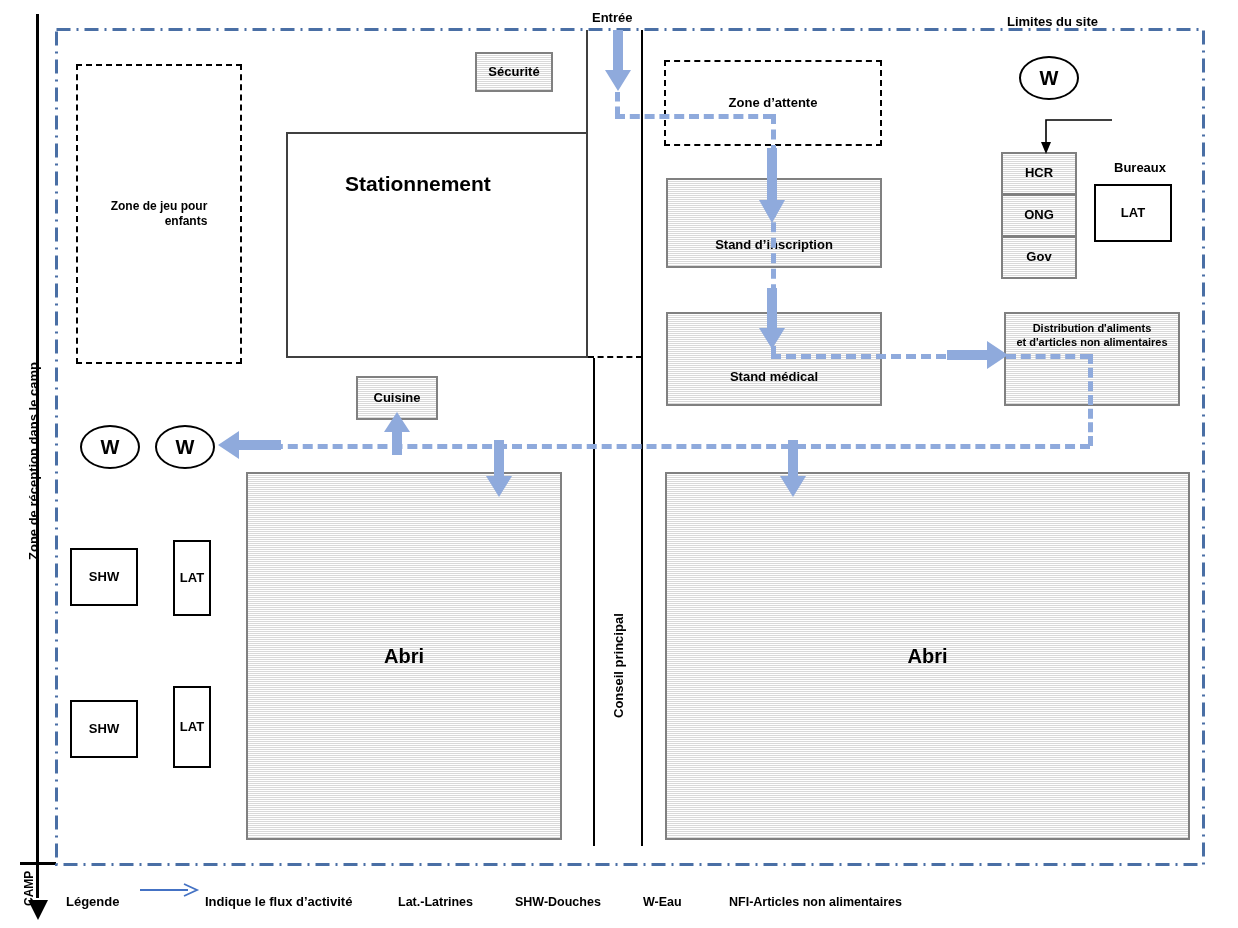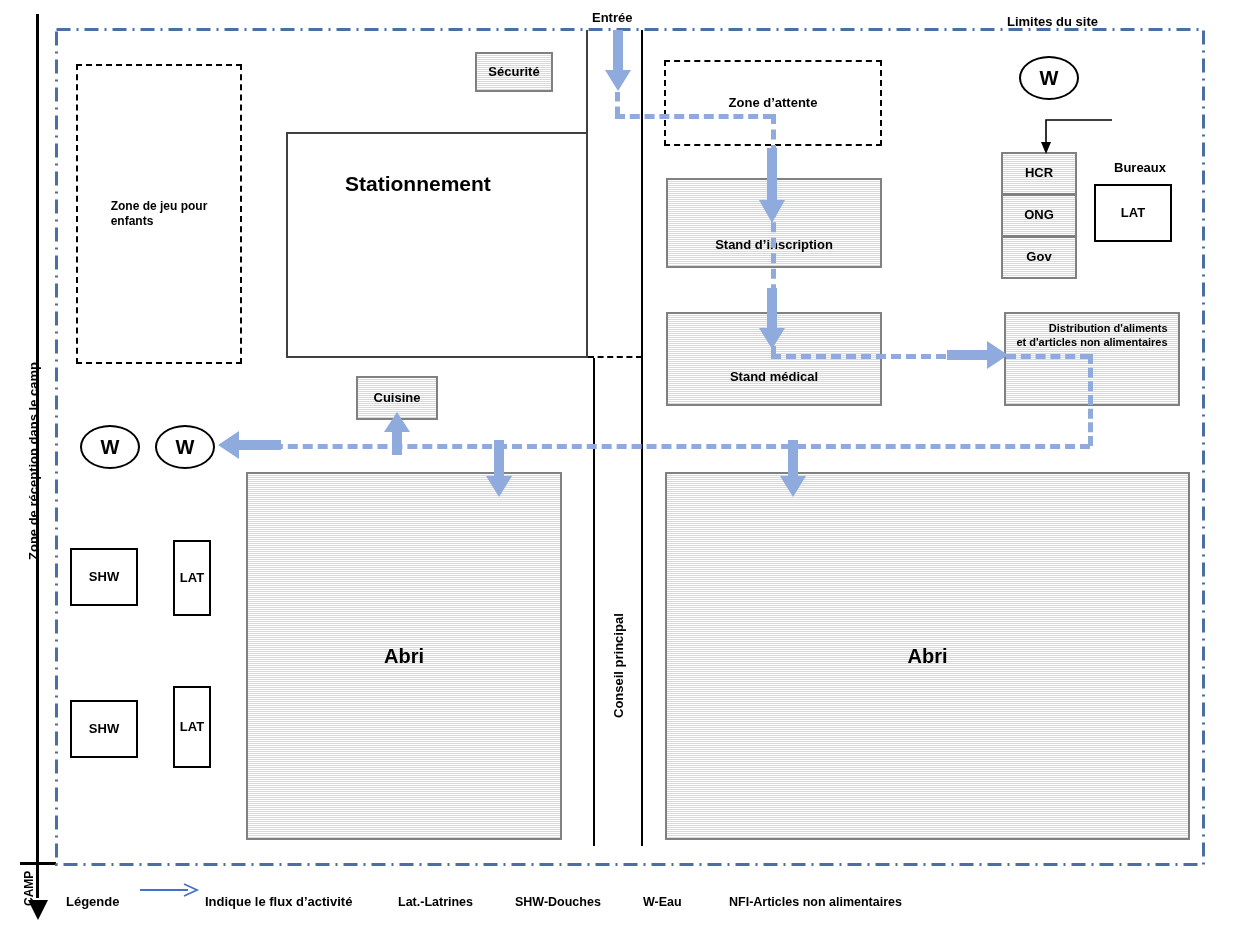--- a/index.html
+++ b/index.html
@@ -11,30 +11,30 @@
 
   
   .hatch{
     background-color:#f2f2f2;
     background-image:repeating-linear-gradient(
         to bottom,
         #ffffff 0px,#ffffff 1px,
         #d9d9d9 1px,#d9d9d9 2px);
     border:2px solid #808080;
     display:flex;align-items:center;justify-content:center;
-    text-align:right;
+    text-align:center;
   }
   .hatch.topline{align-items:flex-start;}
   .plainbox{
     background:#ffffff;border:2px solid #000000;
     display:flex;align-items:center;justify-content:center;text-align:center;
   }
   .dashbox{
     background:transparent;border:2px dashed #000000;
-    display:flex;align-items:center;justify-content:center;text-align:left;
+    display:flex;align-items:center;justify-content:center;text-align:right;
   }
   .lbl{font-weight:bold;color:#000;line-height:1.25;}
 
   
   .wcircle{
     border:2px solid #000;border-radius:50%;background:#fff;
     display:flex;align-items:center;justify-content:center;
     font-weight:bold;
   }
 

